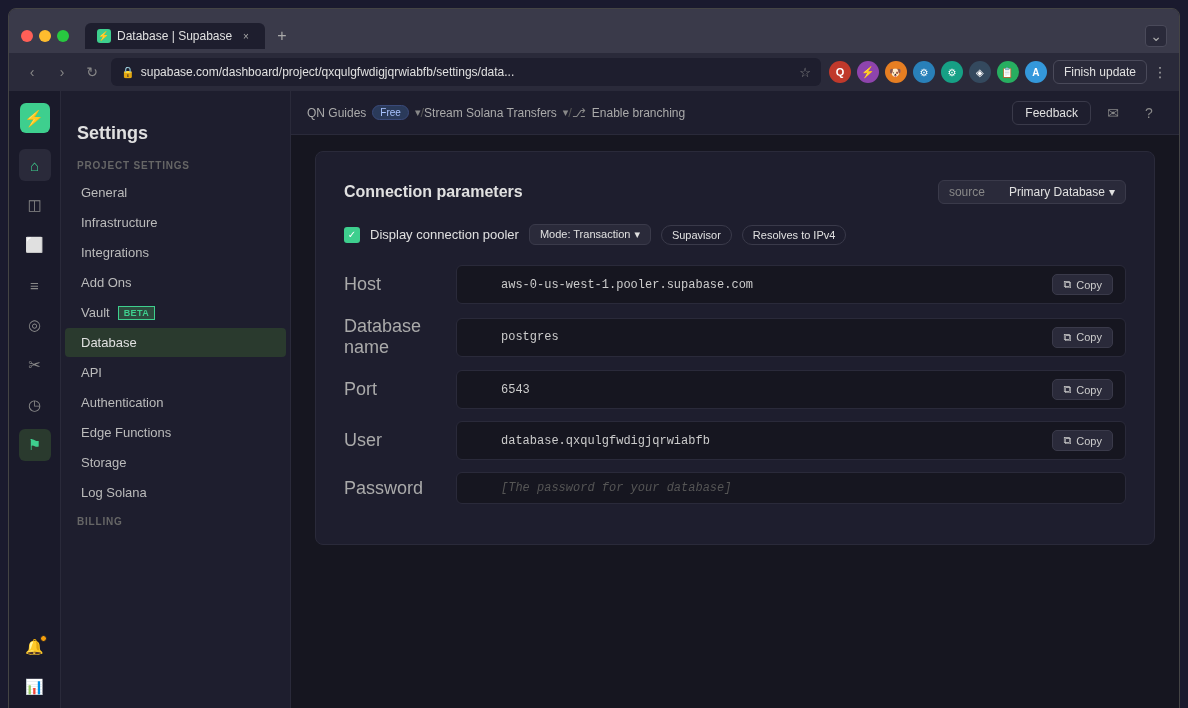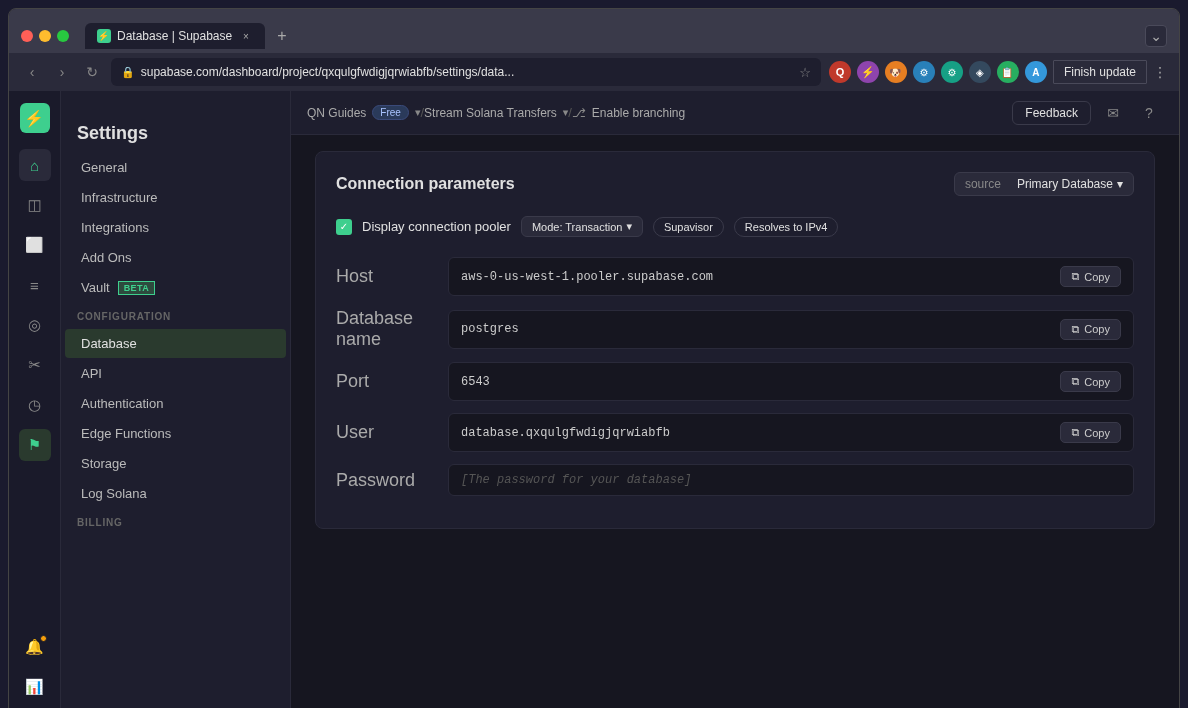--- a/index.html
+++ b/index.html
@@ -130,21 +130,21 @@
     .toolbar-icon {
       width: 22px; height: 22px;
       border-radius: 50%;
       display: flex; align-items: center; justify-content: center;
       font-size: 12px;
       cursor: pointer;
     }
     .finish-update-btn {
       background: #2a2a3a;
       border: 1px solid #4a4a5a;
-      border-radius: 1px;
+      border-radius: 6px;
       padding: 4px 10px;
       color: #e0e0e0;
       font-size: 12px;
       cursor: pointer;
       display: flex;
       align-items: center;
       gap: 4px;
     }
     .toolbar-dots {
       color: #aaa;
@@ -329,21 +329,21 @@
       flex: 1;
       overflow-y: auto;
       padding: 16px 24px;
     }
 
     
     .card {
       background: #1e1e2e;
       border: 1px solid #2a2a3a;
       border-radius: 8px;
-      padding: 20px;
+      padding: 28px;
     }
     .card-header {
       display: flex;
       align-items: center;
       justify-content: space-between;
       margin-bottom: 20px;
     }
     .card-title {
       font-size: 16px;
       font-weight: 600;
@@ -356,21 +356,21 @@
       border: 1px solid #3a3a4a;
       border-radius: 6px;
       padding: 4px 10px;
       font-size: 12px;
       color: #e0e0e0;
       cursor: pointer;
       background: #2a2a3a;
     }
     .source-label {
       color: #888;
-      margin-right: 12px;
+      margin-right: 20px;
     }
 
     
     .checkbox-row {
       display: flex;
       align-items: center;
       gap: 10px;
       margin-bottom: 20px;
     }
     .checkbox {
@@ -389,21 +389,20 @@
     }
     .mode-btn {
       border: 1px solid #3a3a4a;
       border-radius: 6px;
       padding: 3px 10px;
       font-size: 11px;
       color: #e0e0e0;
       background: #2a2a3a;
       cursor: pointer;
       display: flex;
-      align-items: center;
       gap: 4px;
     }
     .pill-btn {
       border: 1px solid #3a3a4a;
       border-radius: 20px;
       padding: 3px 10px;
       font-size: 11px;
       color: #e0e0e0;
       background: transparent;
       cursor: pointer;
@@ -429,20 +428,21 @@
       border-radius: 6px;
       padding: 8px 12px;
       display: flex;
       align-items: center;
       justify-content: space-between;
     }
     .field-value {
       font-family: 'Monaco', 'Menlo', 'Courier New', monospace;
       font-size: 12px;
       color: #ccc;
+      margin-left: 32px;
     }
     .copy-btn {
       display: flex;
       align-items: center;
       gap: 5px;
       border: 1px solid #3a3a4a;
       border-radius: 5px;
       padding: 3px 10px;
       font-size: 11px;
       color: #ccc;
@@ -524,39 +524,39 @@
       <div class="icon-sidebar-item">◷</div>
       <div class="icon-sidebar-item" style="color:#3ecf8e; background:#2a3a2e;">⚑</div>
       <div style="flex:1;"></div>
       <div class="icon-sidebar-item" style="position:relative;">🔔<span style="position:absolute;top:4px;right:4px;width:7px;height:7px;background:#f59e0b;border-radius:50;border:1px solid #1a1a2a;border-radius:50%;"></span></div>
       <div class="icon-sidebar-item">📊</div>
     </div>
 
     <div class="nav-panel">
       <div class="settings-title">Settings</div>
 
+      <div class="nav-section-title">PROJECT SETTINGS</div>
 
       <div class="nav-item">
         <span>General</span>
       </div>
       <div class="nav-item">
         <span>Infrastructure</span>
       </div>
       <div class="nav-item">
         <span>Integrations</span>
       </div>
       <div class="nav-item">
         <span>Add Ons</span>
       </div>
       <div class="nav-item">
         <span>Vault</span>
         <span class="nav-badge">BETA</span>
       </div>
 
-      <div class="nav-section-title">CONFIGURATION</div>
 
       <div class="nav-item active">
         <span>Database</span>
       </div>
       <div class="nav-item">
         <span>API</span>
       </div>
       <div class="nav-item">
         <span>Authentication</span>
       </div>

